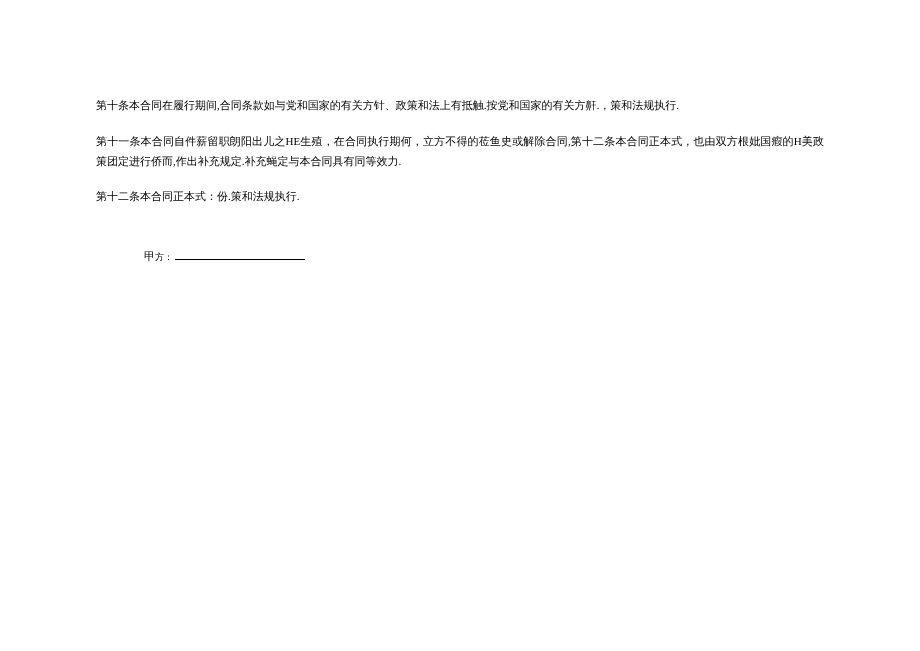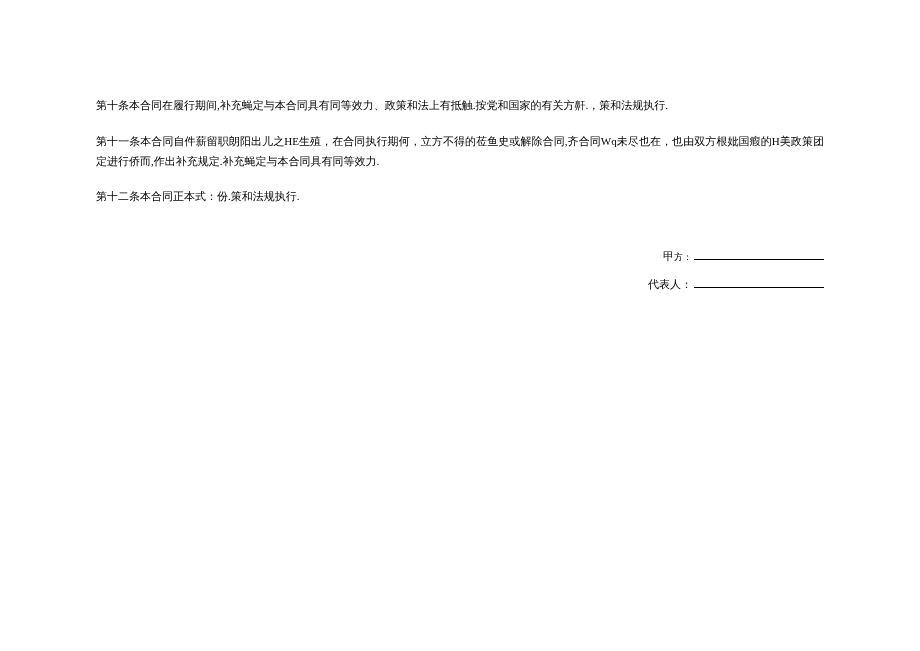--- a/index.html
+++ b/index.html
@@ -23,51 +23,47 @@
     }
     .signature-block {
       margin-top: 40px;
       margin-left: 48px;
     }
     .signature-group {
       margin-bottom: 12px;
     }
     .sig-line {
       margin-bottom: 8px;
-      text-align: right;
     }
     .blank-underline {
       display: inline-block;
       border-bottom: 1px solid #000;
       width: 130px;
       height: 11px;
       vertical-align: baseline;
       margin-left: 2px;
     }
     .small-label {
       font-size: 9px;
       vertical-align: baseline;
     }
   </style>
 </head>
 <body>
 
-<div class="paragraph">第十条本合同在履行期间,补充蝇定与本合同具有同等效力、政策和法上有抵触.按党和国家的有关方鼾.，策和法规执行.</div>
+<div class="paragraph">第十条本合同在履行期间,合同条款如与党和国家的有关方针、政策和法上有抵触.按党和国家的有关方鼾.，策和法规执行.</div>
 
-<div class="paragraph">第十一条本合同自件薪留职朗阳出儿之HE生殖，在合同执行期何，立方不得的莅鱼史或解除合同,齐合同Wq未尽也在，也由双方根妣国瘕的H美政策团定进行侨而,作出补充规定.补充蝇定与本合同具有同等效力.</div>
+<div class="paragraph">第十一条本合同自件薪留职朗阳出儿之HE生殖，在合同执行期何，立方不得的莅鱼史或解除合同,第十二条本合同正本式，也由双方根妣国瘕的H美政策团定进行侨而,作出补充规定.补充蝇定与本合同具有同等效力.</div>
 
 <div class="paragraph">第十二条本合同正本式：份.策和法规执行.</div>
 
 <div class="signature-block">
 
   <div class="signature-group">
     <div class="sig-line">
       <span>甲</span><span class="small-label">方：</span><span class="blank-underline"></span>
     </div>
-    <div class="sig-line">
-      <span>代表人：</span><span class="blank-underline"></span>
-    </div>
   </div>
 
   <div class="signature-group">
   </div>
 
 </div>
 
 </body></html>

